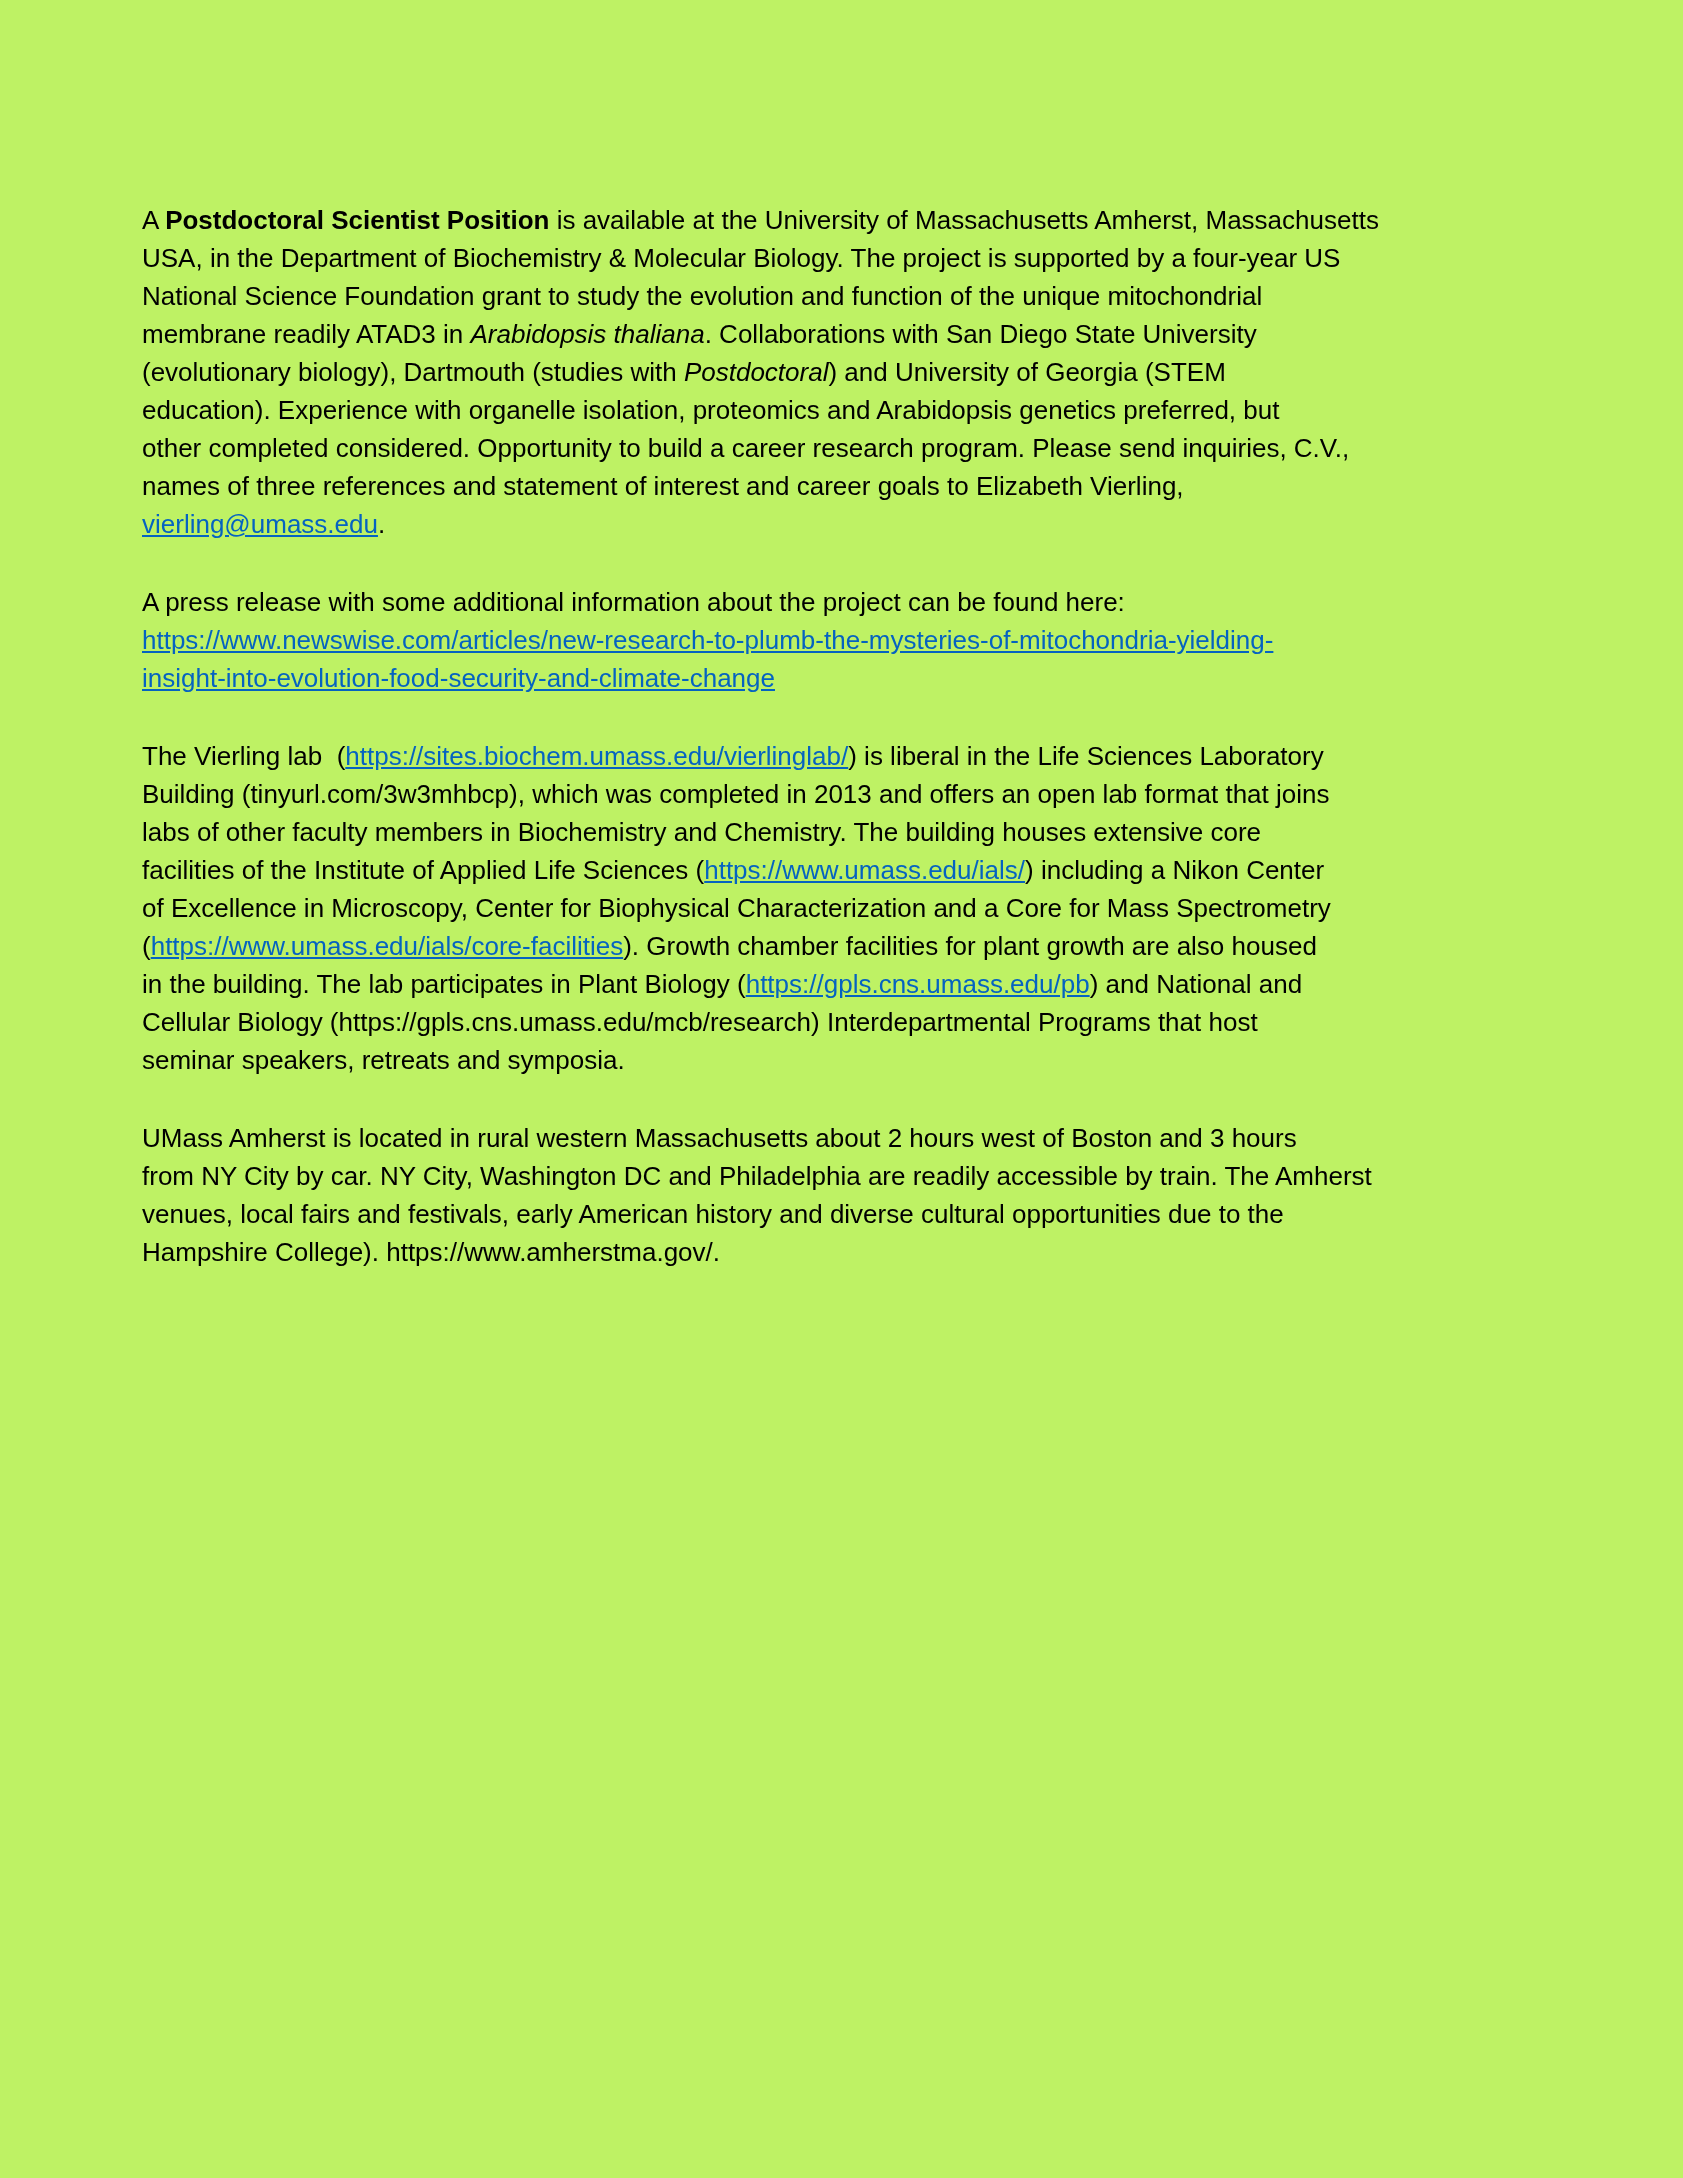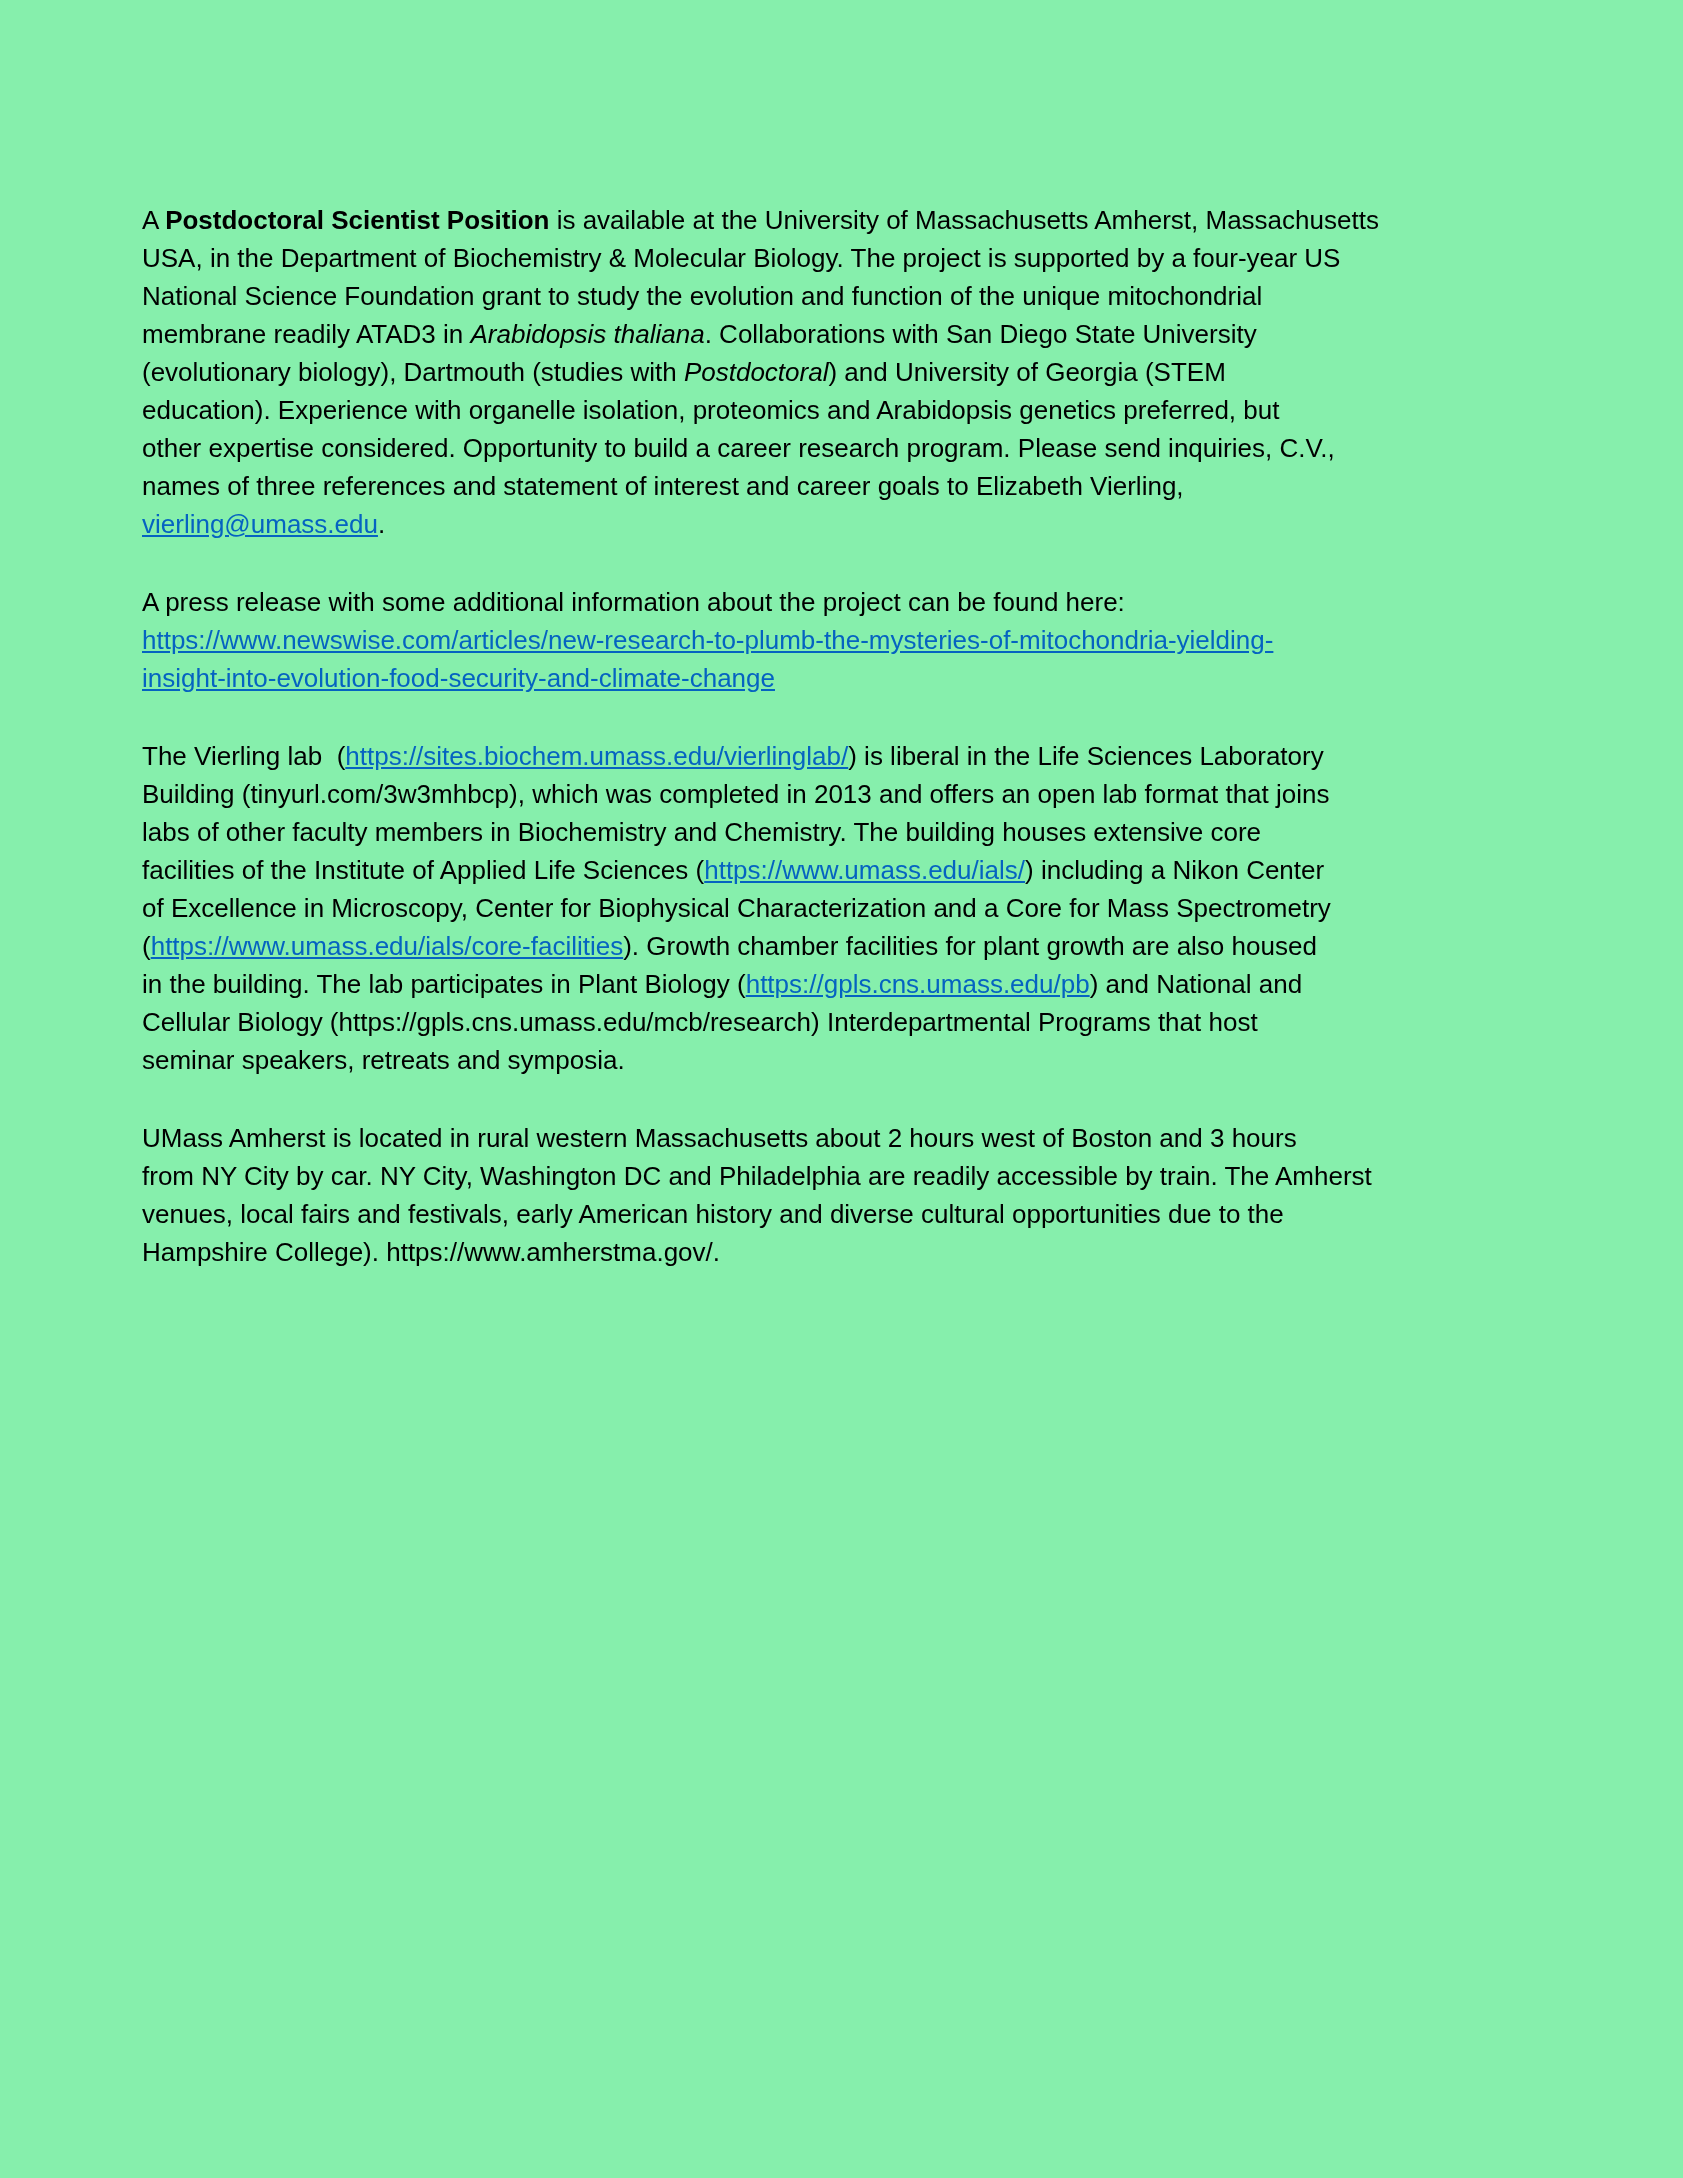--- a/index.html
+++ b/index.html
@@ -1,20 +1,20 @@
 <!DOCTYPE html>
 <html><head>
 <meta charset="utf-8">
 <style>
   html, body { margin: 0; padding: 0; background: #ffffff; }
   .page {
     position: relative;
     width: 1683px;
     height: 2178px;
-    background: #86efac;
+    background: #bef264;
     overflow: hidden;
   }
   .document-body {
     position: absolute;
     left: 142px;
     top: 201px;
     width: 1465px;
     font-family: "Liberation Sans", sans-serif;
     font-size: 26px;
     line-height: 38px;
@@ -33,21 +33,21 @@
 
 <div class="page">
   <div class="document-body">
       <div class="paragraph">
         <div class="line"><span class="run-n">A </span><span class="run-b">Postdoctoral Scientist Position</span><span class="run-n"> is available at the University of Massachusetts Amherst, Massachusetts</span></div>
         <div class="line"><span class="run-n">USA, in the Department of Biochemistry &amp; Molecular Biology. The project is supported by a four-year US</span></div>
         <div class="line"><span class="run-n">National Science Foundation grant to study the evolution and function of the unique mitochondrial</span></div>
         <div class="line"><span class="run-n">membrane readily ATAD3 in </span><span class="run-i">Arabidopsis thaliana</span><span class="run-n">. Collaborations with San Diego State University</span></div>
         <div class="line"><span class="run-n">(evolutionary biology), Dartmouth (studies with </span><span class="run-i">Postdoctoral</span><span class="run-n">) and University of Georgia (STEM</span></div>
         <div class="line"><span class="run-n">education). Experience with organelle isolation, proteomics and Arabidopsis genetics preferred, but</span></div>
-        <div class="line"><span class="run-n">other expertise considered. Opportunity to build a career research program. Please send inquiries, C.V.,</span></div>
+        <div class="line"><span class="run-n">other completed considered. Opportunity to build a career research program. Please send inquiries, C.V.,</span></div>
         <div class="line"><span class="run-n">names of three references and statement of interest and career goals to Elizabeth Vierling,</span></div>
         <div class="line"><span class="run-l">vierling@umass.edu</span><span class="run-n">.</span></div>
       </div>
       <div class="paragraph">
         <div class="line"><span class="run-n">A press release with some additional information about the project can be found here:</span></div>
         <div class="line"><span class="run-l">https://www.newswise.com/articles/new-research-to-plumb-the-mysteries-of-mitochondria-yielding-</span></div>
         <div class="line"><span class="run-l">insight-into-evolution-food-security-and-climate-change</span></div>
       </div>
       <div class="paragraph">
         <div class="line"><span class="run-n">The Vierling lab  (</span><span class="run-l">https://sites.biochem.umass.edu/vierlinglab/</span><span class="run-n">) is liberal in the Life Sciences Laboratory</span></div>

